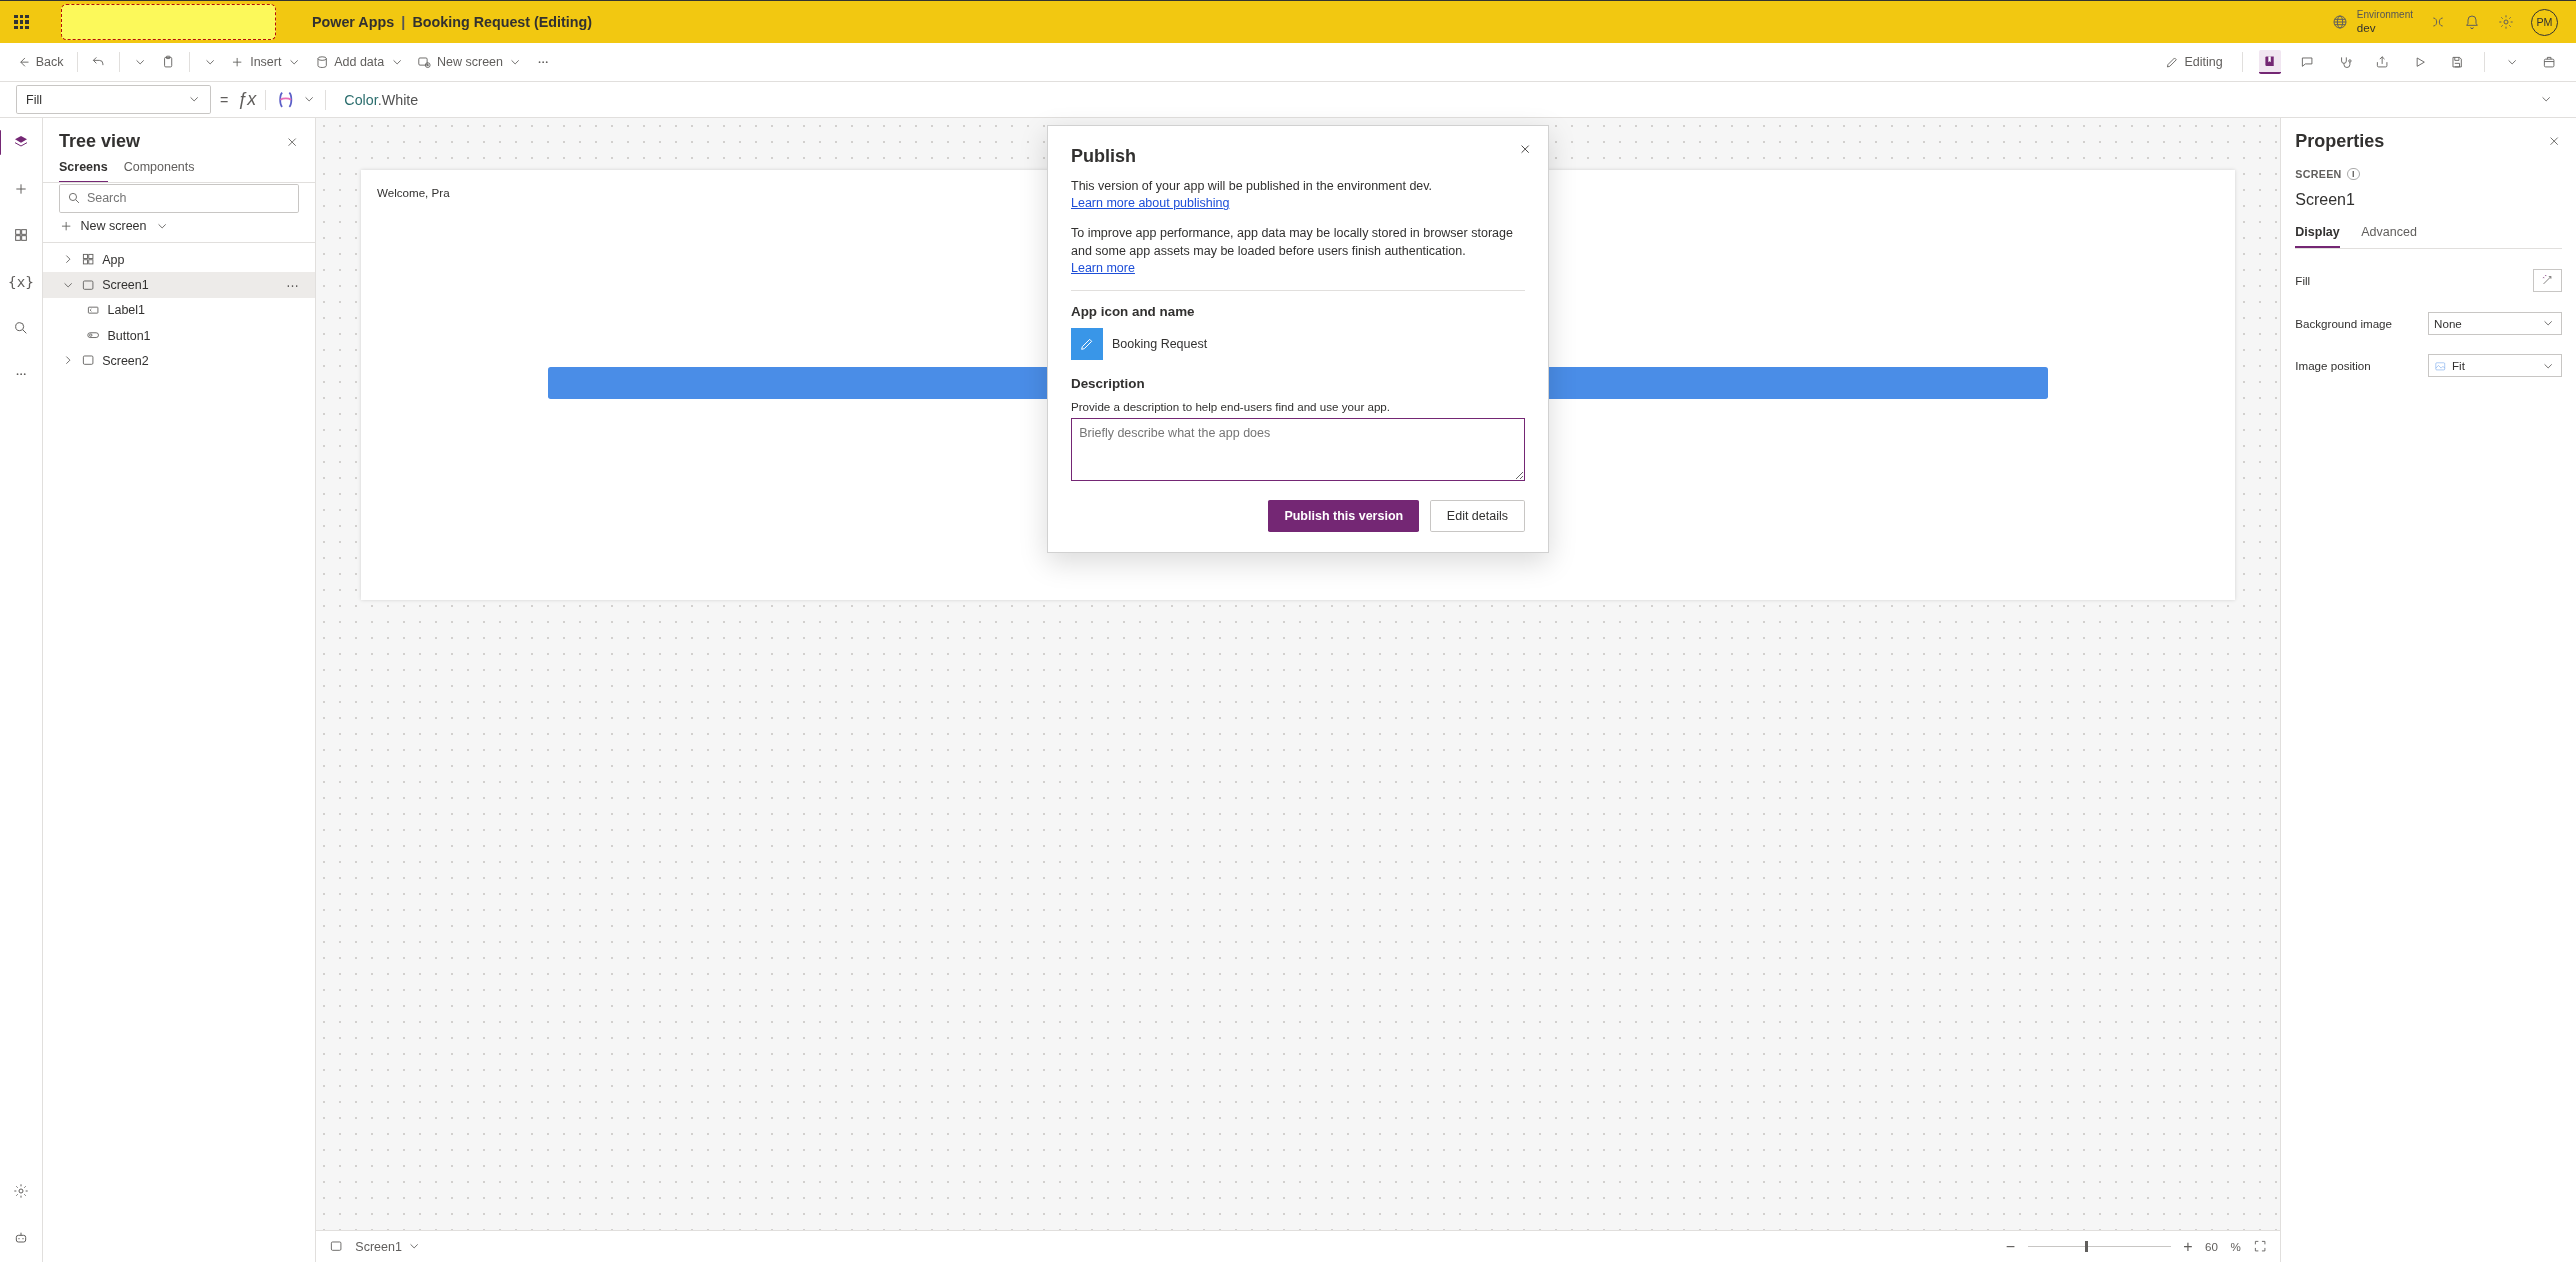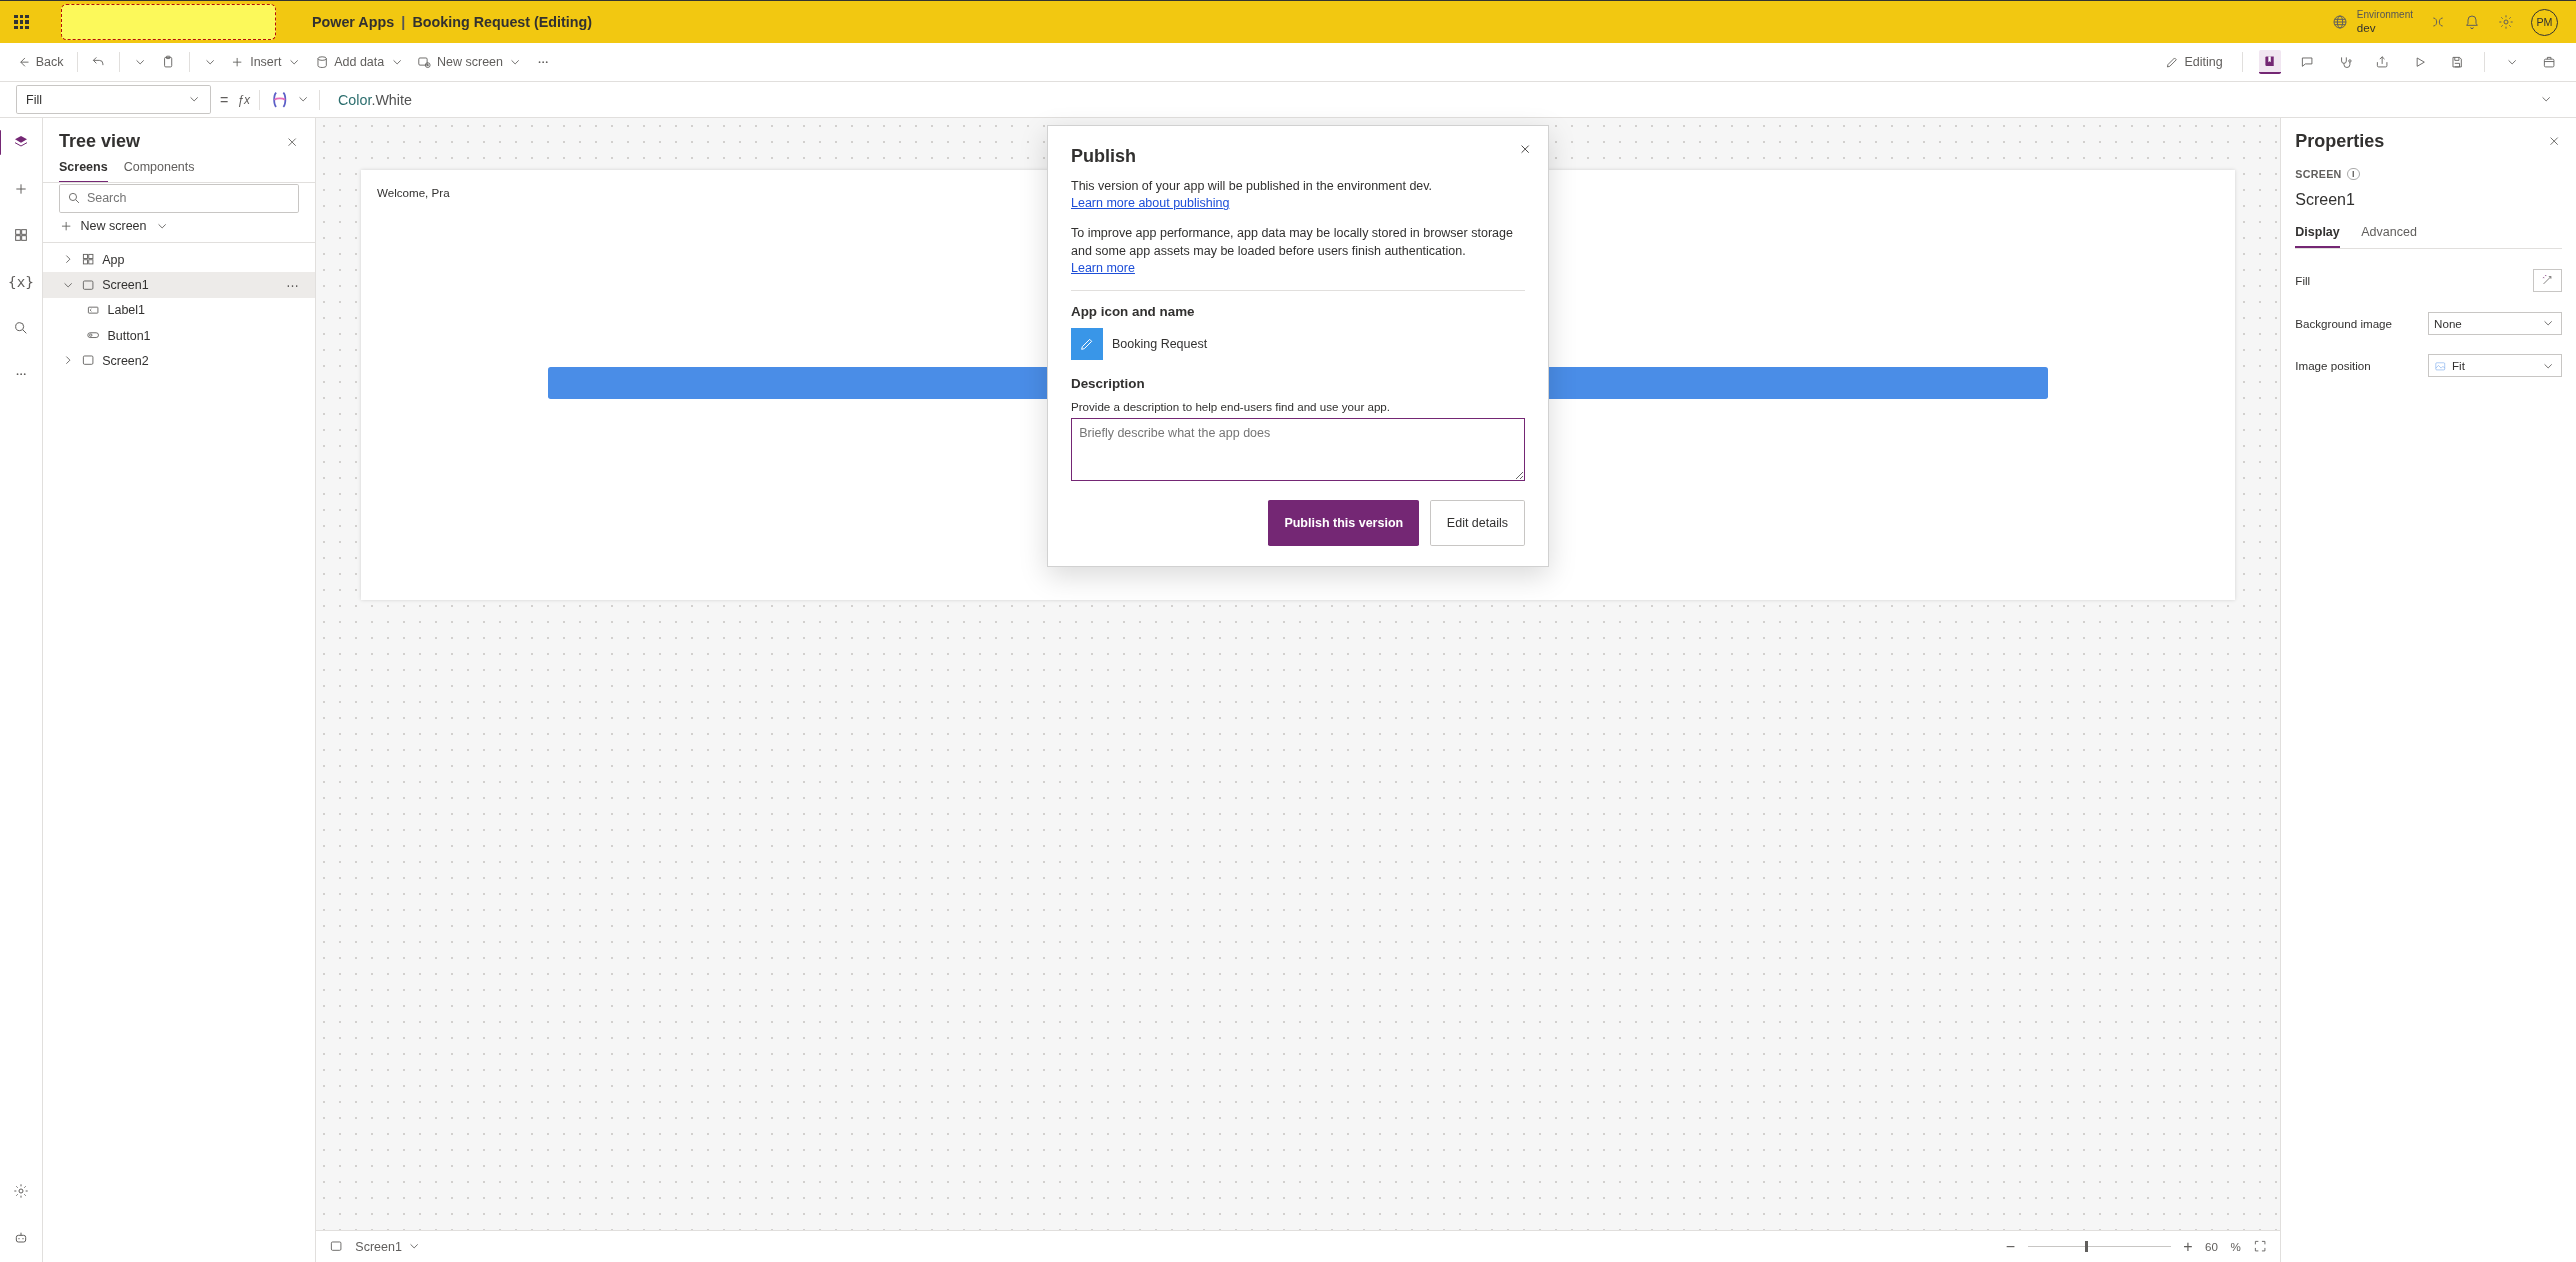--- a/index.html
+++ b/index.html
@@ -33,21 +33,21 @@
     .toolbar { height: 39px; border-bottom: 0.9px solid #e1dfdd; display:flex; align-items:center; padding: 0 16px; gap: 13.4px; }
     .tb-btn { display:flex; align-items:center; gap:5.4px; color:#605e5c; font-size:12.5px; cursor:pointer; height:100%;}
     .tb-sep { width:0.9px; height:20px; background:#e1dfdd; }
     .tb-right { margin-left:auto; display:flex; align-items:center; gap:16px; }
     .tb-right .tb-btn { padding: 3.6px; }
     .comments-active { border-bottom: 2.7px solid #742774; background:#f1e6f1; padding:3.6px 5.4px; border-radius:1.8px;}
 
     
     .formula-bar { height: 36px; border-bottom: 0.9px solid #e1dfdd; display:flex; align-items:center; padding: 0 16px; gap:9px; }
     .prop-dropdown { width: 195px; height: 29px; border:0.9px solid #c8c6c4; border-radius:1.8px; display:flex; align-items:center; padding:0 9px; justify-content:space-between; font-size:12.5px;}
-    .fx { font-style: italic; color:#605e5c; font-size:12px; }
+    .fx { font-style: italic; color:#605e5c; font-size:18px; }
     .copilot-icon { width:21.5px; height:21.5px; }
     .formula-input { flex:1; font-family: Consolas, monospace; font-size:14.3px; color:#323130; padding-left:9px; cursor: text; }
     .formula-input .token-type { color: #2c6e6e; }
     .formula-input .token-prop { color: #525252; }
     .expand-chevron { width:27px; height:27px; display:flex;align-items:center;justify-content:center;cursor:pointer;}
 
     
     .main { display:flex; height: calc(100% - 43px - 39px - 36px); }
 
     
@@ -112,21 +112,21 @@
     .modal p { font-size:12.5px; line-height:1.4; color:#323130;}
     .modal a { color:#1d4ed8; text-decoration:underline; cursor:pointer;}
     .modal hr { border:none; border-top:0.9px solid #e1dfdd; margin: 12.5px 0;}
     .modal h3 { font-size:13.4px; font-weight:600; margin-bottom:9px;}
     .app-icon-row { display:flex; align-items:center; gap:9px; margin-bottom: 16px;}
     .app-icon { width:32px; height:32px; background:#3996e8; display:flex;align-items:center;justify-content:center; color:#fff;}
     .desc-hint { font-size:11.6px; color:#323130; margin-bottom:5.4px;}
     .modal textarea { width:100%; height:63px; border:1.8px solid #742774; padding:7.2px; font-size:12.5px; font-family:inherit; resize: both; outline:none;}
     .modal-btns { display:flex; gap:10.7px; justify-content:flex-end; margin-top:16px;}
     .btn-primary { background:#742774; color:#fff; border:none; padding:7.2px 16px; font-size:12.5px; cursor:pointer; font-weight:600; border-radius:1.8px;}
-    .btn-secondary { background:#fff; color:#323130; border:0.9px solid #c8c6c4; padding:15px 16px; font-size:12.5px; cursor:pointer; border-radius:1.8px;}
+    .btn-secondary { background:#fff; color:#323130; border:0.9px solid #c8c6c4; padding:8px 16px; font-size:12.5px; cursor:pointer; border-radius:1.8px;}
 
     svg { display:block; }
     .icon16 { width:14.3px; height:14.3px; }
     .icon18 { width:16px; height:16px; }
     .gray { stroke:#605e5c; fill:none; stroke-width:1.5;}
   </style>
 </head>
 <body>
 
 <div class="header">

